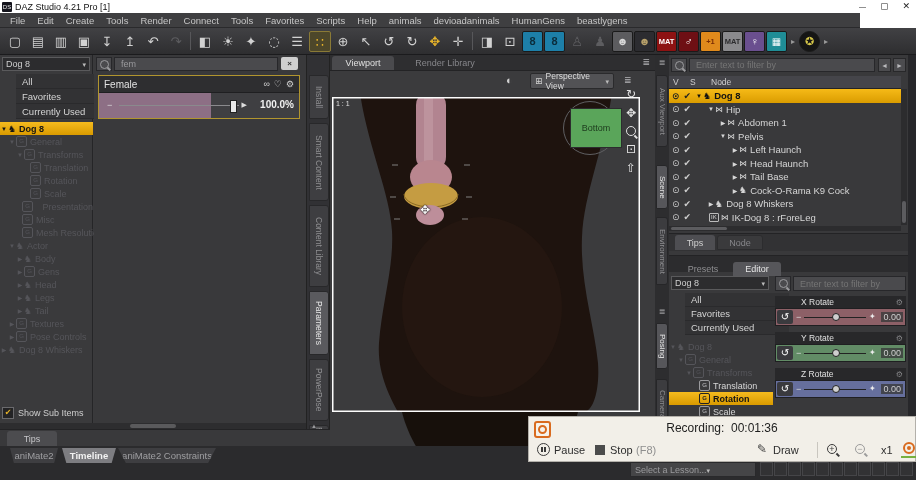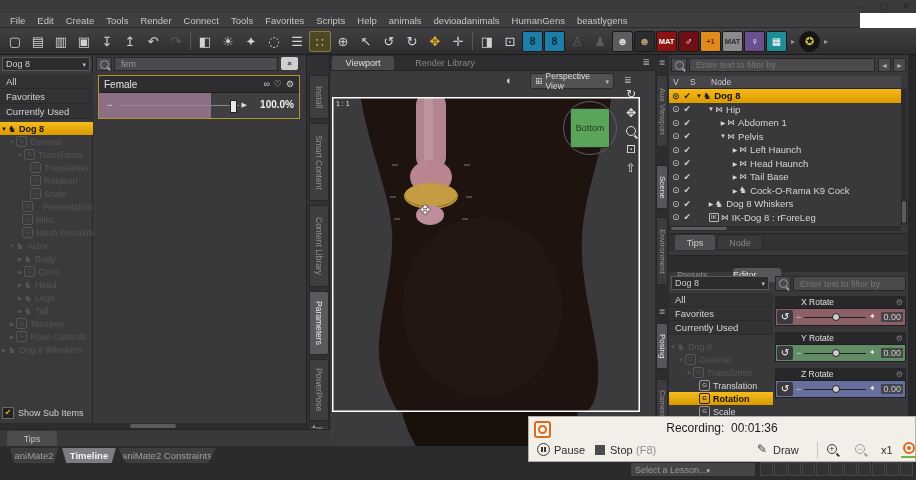--- a/index.html
+++ b/index.html
@@ -41,21 +41,21 @@
   .t-dark{background:#2c2c30;font-size:11px;color:#b7a06a;}
   .t-circ{background:#151515;border-radius:50%;color:#d8c94a;font-size:11px;}
   .t-arrow{width:10px;color:#9a9a9a;font-size:8px;}
 
   
   .dd{background:#2c2c2e;border:1px solid #5a5a5c;color:#cfcfcf;font-size:9px;display:flex;align-items:center;padding:0 3px;box-sizing:border-box;}
   .dd .ddlabel{flex:1;overflow:hidden;white-space:nowrap;}
   .ddarrow::before{content:"▾";font-size:7px;color:#bbb;}
   .mag{position:relative;width:7px;height:7px;border:1.5px solid #9b9b9e;border-radius:50%;flex:0 0 auto;}
   .mag::after{content:"";position:absolute;width:4px;height:1.5px;background:#9b9b9e;transform:rotate(45deg);right:-3px;bottom:-2px;}
-  .listrow{background:#323234;border-bottom:1px solid #2a2a2c;color:#d4d4d4;font-size:9.5px;display:flex;align-items:center;padding-left:6px;box-sizing:border-box;}
+  .listrow{background:#323234;border-bottom:1px solid #2a2a2c;color:#d4d4d4;font-size:9.5px;display:flex;align-items:center;padding-left:6px;box-sizing:border-box;margin-left:16px;}
   .trow{display:flex;align-items:center;height:13px;font-size:9px;color:#d6d6d6;white-space:nowrap;}
   .trow.sel{background:linear-gradient(#f5bb1e,#d99a00);color:#141414;font-weight:bold;}
   .trow.dimrow{color:#55555a;}
   .trow.dimrow .gi{border-color:#55555a;color:#55555a;}
   .exp{width:8px;font-size:6px;text-align:center;flex:0 0 auto;}
   .gi{width:9px;height:9px;border:1px solid #9a9a9d;border-radius:2px;font-size:6px;line-height:9px;text-align:center;color:#c6c6c9;margin-right:3px;flex:0 0 auto;}
   .gi::before{content:"G";}
   .figico{margin-right:3px;font-size:9px;}
   .figico::before{content:"♞";}
   .boneico{margin-right:3px;font-size:8px;}
@@ -109,21 +109,21 @@
   .vp-tab.on{background:#4a4a4d;color:#e0e0e0;}
   .vp-tab.off{color:#86868a;}
   .panemenu{position:absolute;font-size:9px;color:#b5b5b8;}
   .panemenu::before{content:"≣";}
   .vp-sphere{position:absolute;font-size:11px;color:#cfcfcf;}
   .vp-sphere::before{content:"◐";}
   .vp-dd{position:absolute;height:16px;background:#525255;border:1px solid #2a2a2c;border-radius:2px;display:flex;align-items:center;font-size:8.5px;color:#dcdcdc;padding:0 4px;gap:3px;box-sizing:border-box;}
   .gridico::before{content:"⊞";font-size:9px;color:#cfcfcf;}
   .aspect{position:absolute;font-size:7px;color:#e0e0e0;}
   .cubering{position:absolute;width:54px;height:54px;border:1px solid #5f5f62;border-radius:50%;box-sizing:border-box;}
-  .cubeface{position:absolute;width:40px;height:40px;background:#5aa55a;border:1px solid #2c2c2e;box-sizing:border-box;display:flex;align-items:center;justify-content:center;font-size:9px;color:#1d3a1d;}
+  .cubeface{position:absolute;width:52px;height:40px;background:#5aa55a;border:1px solid #2c2c2e;box-sizing:border-box;display:flex;align-items:center;justify-content:center;font-size:9px;color:#1d3a1d;}
   .vpctl{position:absolute;display:flex;flex-direction:column;gap:7px;align-items:center;}
   .vpctl span{color:#e2e2e2;font-size:12px;line-height:12px;font-family:"DejaVu Sans",sans-serif;}
   .mag-white{border-color:#e2e2e2;width:8px;height:8px;}
   .mag-white::after{background:#e2e2e2;}
   .cursor3d{position:absolute;color:#fff;font-size:12px;text-shadow:0 0 2px #000,0 0 1px #000;}
   .cursor3d::before{content:"✥";}
 
   
   .scenep{left:669px;top:55px;width:239px;height:200px;background:#39393b;}
   .sc-hdr{position:absolute;left:0;top:21px;width:232px;height:12px;background:#45454a;border-bottom:1px solid #232325;font-size:8.5px;color:#cfcfcf;}
@@ -138,21 +138,21 @@
   .vsb .hd{position:absolute;background:#5c5c5f;border-radius:2px;}
   .sc-tabs{position:absolute;left:0;top:178px;width:239px;height:17px;background:#323234;border-top:1px solid #232325;}
   .sc-tab{position:absolute;top:1px;height:15px;border-radius:3px 3px 0 0;font-size:9px;display:flex;align-items:center;justify-content:center;}
   .sc-tab.on{background:#4e4e52;color:#cfcfcf;}
   .sc-tab.off{color:#86868a;background:#3a3a3c;border:1px solid #2c2c2e;box-sizing:border-box;}
   .navbtn{position:absolute;width:13px;height:14px;background:#4c4c4f;border:1px solid #28282a;color:#b9b9bc;font-size:7px;text-align:center;line-height:14px;box-sizing:border-box;}
 
   
   .posingp{left:669px;top:255px;width:239px;height:225px;background:#39393b;border-top:1px solid #232325;box-sizing:border-box;}
   .ps-tabbar{position:absolute;left:0;top:0;width:100%;height:16px;background:#2c2c2e;}
-  .ps-tab{position:absolute;top:12px;height:14px;font-size:9px;border-radius:3px 3px 0 0;display:flex;align-items:center;justify-content:flex-start;}
+  .ps-tab{position:absolute;top:6px;height:14px;font-size:9px;border-radius:3px 3px 0 0;display:flex;align-items:center;justify-content:center;}
   .ps-tab.on{background:#56565a;color:#e6e6e6;}
   .ps-tab.off{color:#8f8f92;}
   .ps-left{position:absolute;left:0;top:18px;width:104px;bottom:0;}
   .ps-right{position:absolute;left:106px;top:18px;width:133px;bottom:0;}
   .sgroup{position:absolute;left:0;width:131px;}
   .shead{height:12px;background:#28282a;display:flex;align-items:center;padding:0 3px 0 26px;font-size:8.5px;color:#e0e0e0;}
   .shead .gear{margin-left:auto;font-size:8px;color:#808083;}
   .sbody{position:relative;height:18px;border:1px solid #1f1f21;box-sizing:border-box;}
   .sico{position:absolute;left:1px;top:1px;width:16px;height:14px;background:#3a3a3e;border-radius:2px;color:#fff;font-size:10px;text-align:center;line-height:14px;}
   .sico::before{content:"↺";}
@@ -198,20 +198,24 @@
   .camico{position:absolute;width:12px;height:12px;border:2px solid #d96b1f;border-radius:50%;box-sizing:border-box;}
   .camico::before{content:"";position:absolute;inset:2px;background:#d96b1f;border-radius:50%;}
   .camline{position:absolute;width:16px;height:2px;background:#76b041;}
   .rightsliver{left:908px;top:55px;width:8px;height:425px;background:#27272a;}
 </style>
 </head>
 <body>
 
 <div id="app">
 
+  <div class="abs titlebar">
+    <span class="app-badge">DS</span>
+    <span>DAZ Studio 4.21 Pro [1]</span>
+  </div>
   <div class="abs titlebar-ext"></div>
   <div class="abs winctl">
     <span class="wmin"></span>
     <span class="wmax"></span>
     <span class="wclose"></span>
   </div>
 
   <div class="abs menubar">
     <span class="menu-item">File</span>
     <span class="menu-item">Edit</span>

